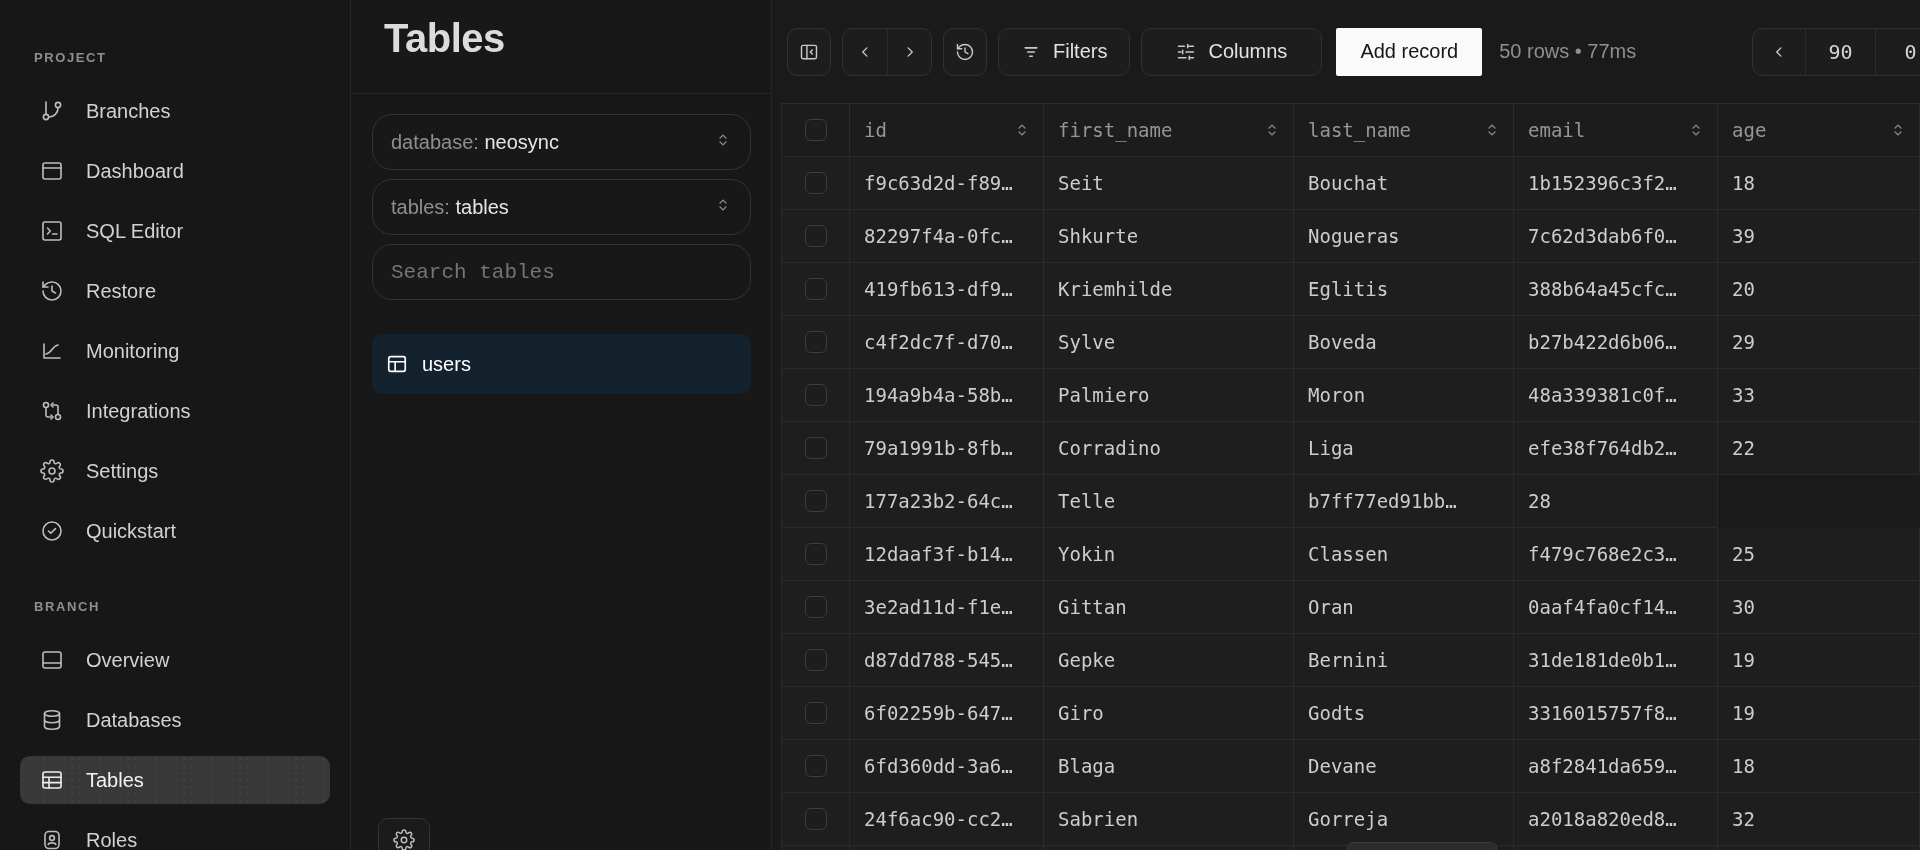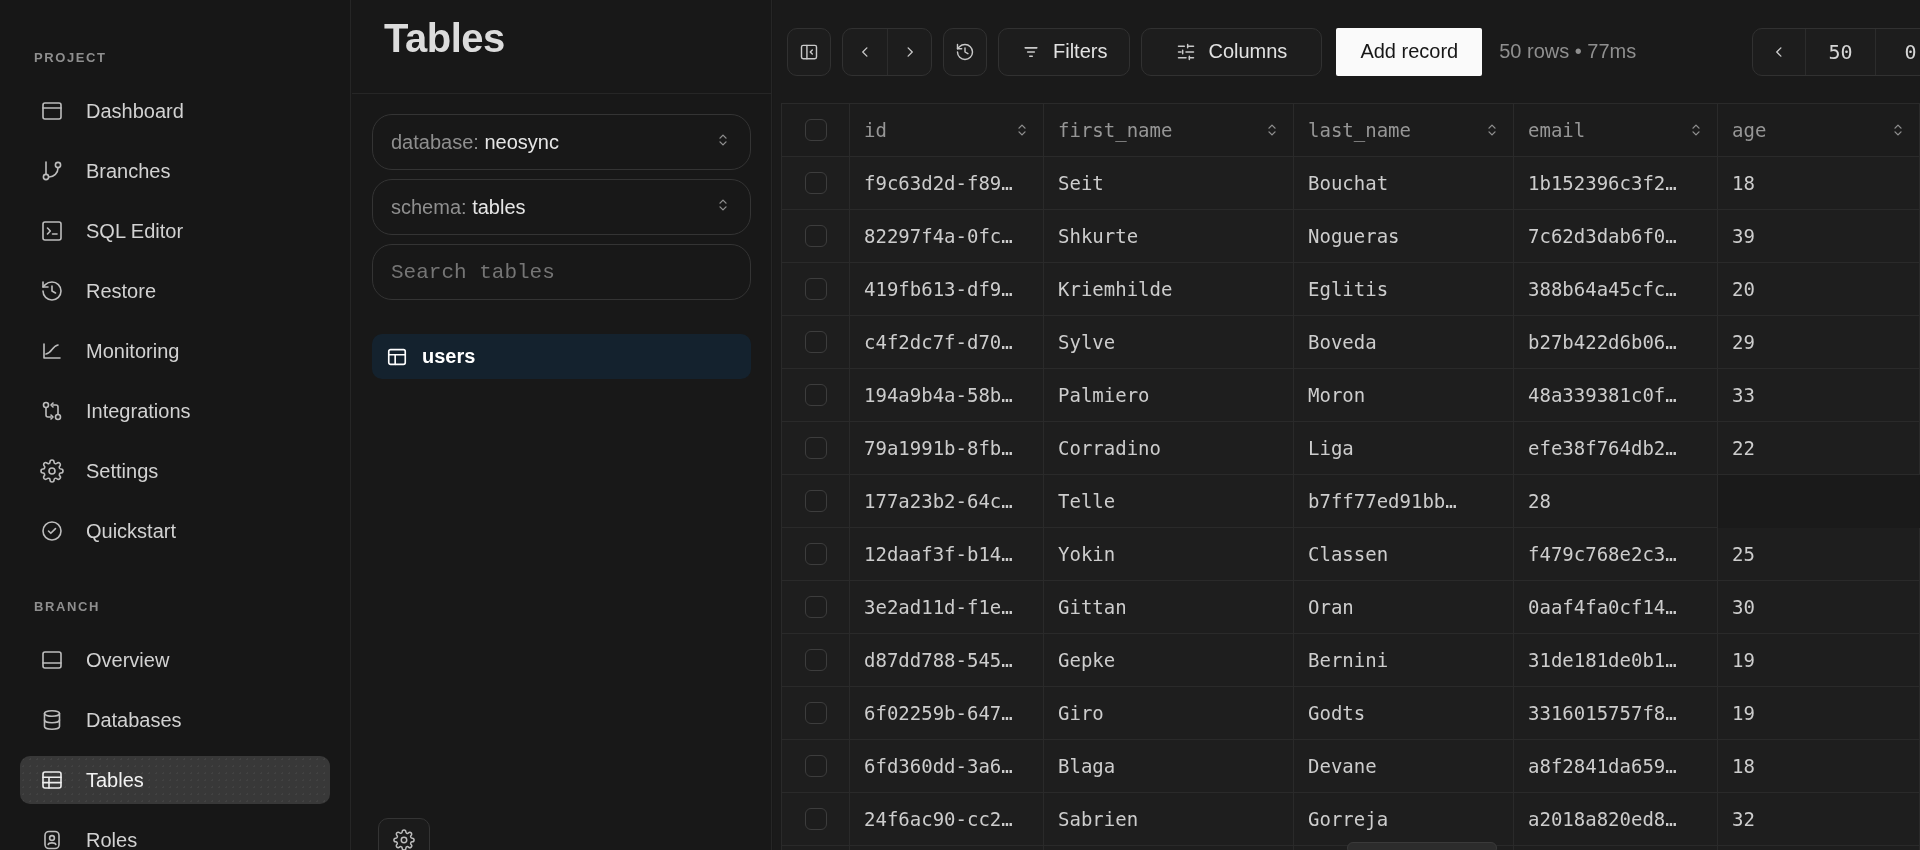--- a/index.html
+++ b/index.html
@@ -52,22 +52,22 @@
   .select-box .chev { margin-left:auto; }
   .select-box .chev svg { width:18px; height:18px; stroke:#8f8f8f; }
   .search-box { padding:0; }
   .search-box input {
     width:100%; height:100%; background:transparent; border:none; outline:none;
     color:#fde047; font-size:21px; padding:0 18px; font-family:Liberation Mono, monospace;
   }
   .search-box input::placeholder { color:#757575; }
   .table-list { margin-top:34px; }
   .table-item {
-    display:flex; align-items:center; height:45px; border-radius:10px;
-    padding:0 14px; font-size:20px; font-weight:700; color:#fff; cursor:pointer;
+    display:flex; align-items:center; height:60px; border-radius:10px;
+    padding:0 14px; font-size:20px; font-weight:400; color:#fff; cursor:pointer;
   }
   .table-item.selected { background:#14222e; }
   .table-item .icon { width:22px; height:22px; margin-right:14px; display:flex; }
   .table-item .icon svg { width:22px; height:22px; stroke:#fff; }
   .gear-btn {
     position:absolute; left:26px; top:818px; width:52px; height:44px;
     border:1px solid #343434; border-radius:10px; background:#1b1b1b;
     display:flex; justify-content:center; padding-top:10px; cursor:pointer;
   }
   .gear-btn svg { width:22px; height:22px; stroke:#bdbdbd; }
@@ -132,36 +132,36 @@
 <body>
 
 <div class="app">
 
   <aside class="sidebar">
     <div id="sidebar-sections">
         <div class="section-label">PROJECT</div>
         <div class="nav-item">
           <span class="icon">
             <svg viewBox="0 0 24 24" fill="none" stroke-width="1.6" stroke-linecap="round" stroke-linejoin="round">
-              <rect x="3" y="4" width="18" height="16" rx="2"></rect>
-              <path d="M3 9h18"></path>
-            </svg>
-          </span>
-          <span>Dashboard</span>
-        </div>
-        <div class="nav-item">
-          <span class="icon">
-            <svg viewBox="0 0 24 24" fill="none" stroke-width="1.6" stroke-linecap="round" stroke-linejoin="round">
               <line x1="6" y1="3" x2="6" y2="15"></line>
               <circle cx="18" cy="6" r="2.6"></circle>
               <circle cx="6" cy="18" r="2.6"></circle>
               <path d="M18 9a9 9 0 0 1-9 9"></path>
             </svg>
           </span>
           <span>Branches</span>
+        </div>
+        <div class="nav-item">
+          <span class="icon">
+            <svg viewBox="0 0 24 24" fill="none" stroke-width="1.6" stroke-linecap="round" stroke-linejoin="round">
+              <rect x="3" y="4" width="18" height="16" rx="2"></rect>
+              <path d="M3 9h18"></path>
+            </svg>
+          </span>
+          <span>Dashboard</span>
         </div>
         <div class="nav-item">
           <span class="icon">
             <svg viewBox="0 0 24 24" fill="none" stroke-width="1.6" stroke-linecap="round" stroke-linejoin="round">
               <rect x="3" y="3" width="18" height="18" rx="2"></rect>
               <path d="m7.5 9 2.8 3-2.8 3"></path>
               <path d="M12.5 15H17"></path>
             </svg>
           </span>
           <span>SQL Editor</span>
@@ -263,21 +263,21 @@
     <div class="panel2-body">
       <div class="select-box">
         <span class="lbl">database: </span>
         <span class="val">neosync</span>
         <span class="chev"><svg viewBox="0 0 24 24" fill="none" stroke-width="1.8" stroke-linecap="round" stroke-linejoin="round">
               <path d="m8 9.5 4-4 4 4"></path>
               <path d="m8 14.5 4 4 4-4"></path>
             </svg></span>
       </div>
       <div class="select-box">
-        <span class="lbl">schema: </span>
+        <span class="lbl">tables: </span>
         <span class="val">tables</span>
         <span class="chev"><svg viewBox="0 0 24 24" fill="none" stroke-width="1.8" stroke-linecap="round" stroke-linejoin="round">
               <path d="m8 9.5 4-4 4 4"></path>
               <path d="m8 14.5 4 4 4-4"></path>
             </svg></span>
       </div>
       <div class="search-box">
         <input type="text" placeholder="Search tables" style="">
       </div>
       <div class="table-list" id="table-list">
@@ -342,21 +342,21 @@
         <span>Columns</span>
       </button>
       <button class="add-record">Add record</button>
       <span class="status">50 rows • 77ms</span>
       <div class="pagination">
         <div class="pcell">
           <svg viewBox="0 0 24 24" fill="none" stroke-width="1.8" stroke-linecap="round" stroke-linejoin="round">
               <path d="m14.5 6.5-5.5 5.5 5.5 5.5"></path>
             </svg>
         </div>
-        <div class="pcell">50</div>
+        <div class="pcell">90</div>
         <div class="pcell">0</div>
       </div>
     </div>
     <div class="grid" id="data-grid">
         <div class="grow hrow">
           <div class="gcell chk">
             <div class="checkbox"></div>
           </div>
           <div class="gcell">
             <span>id</span>

